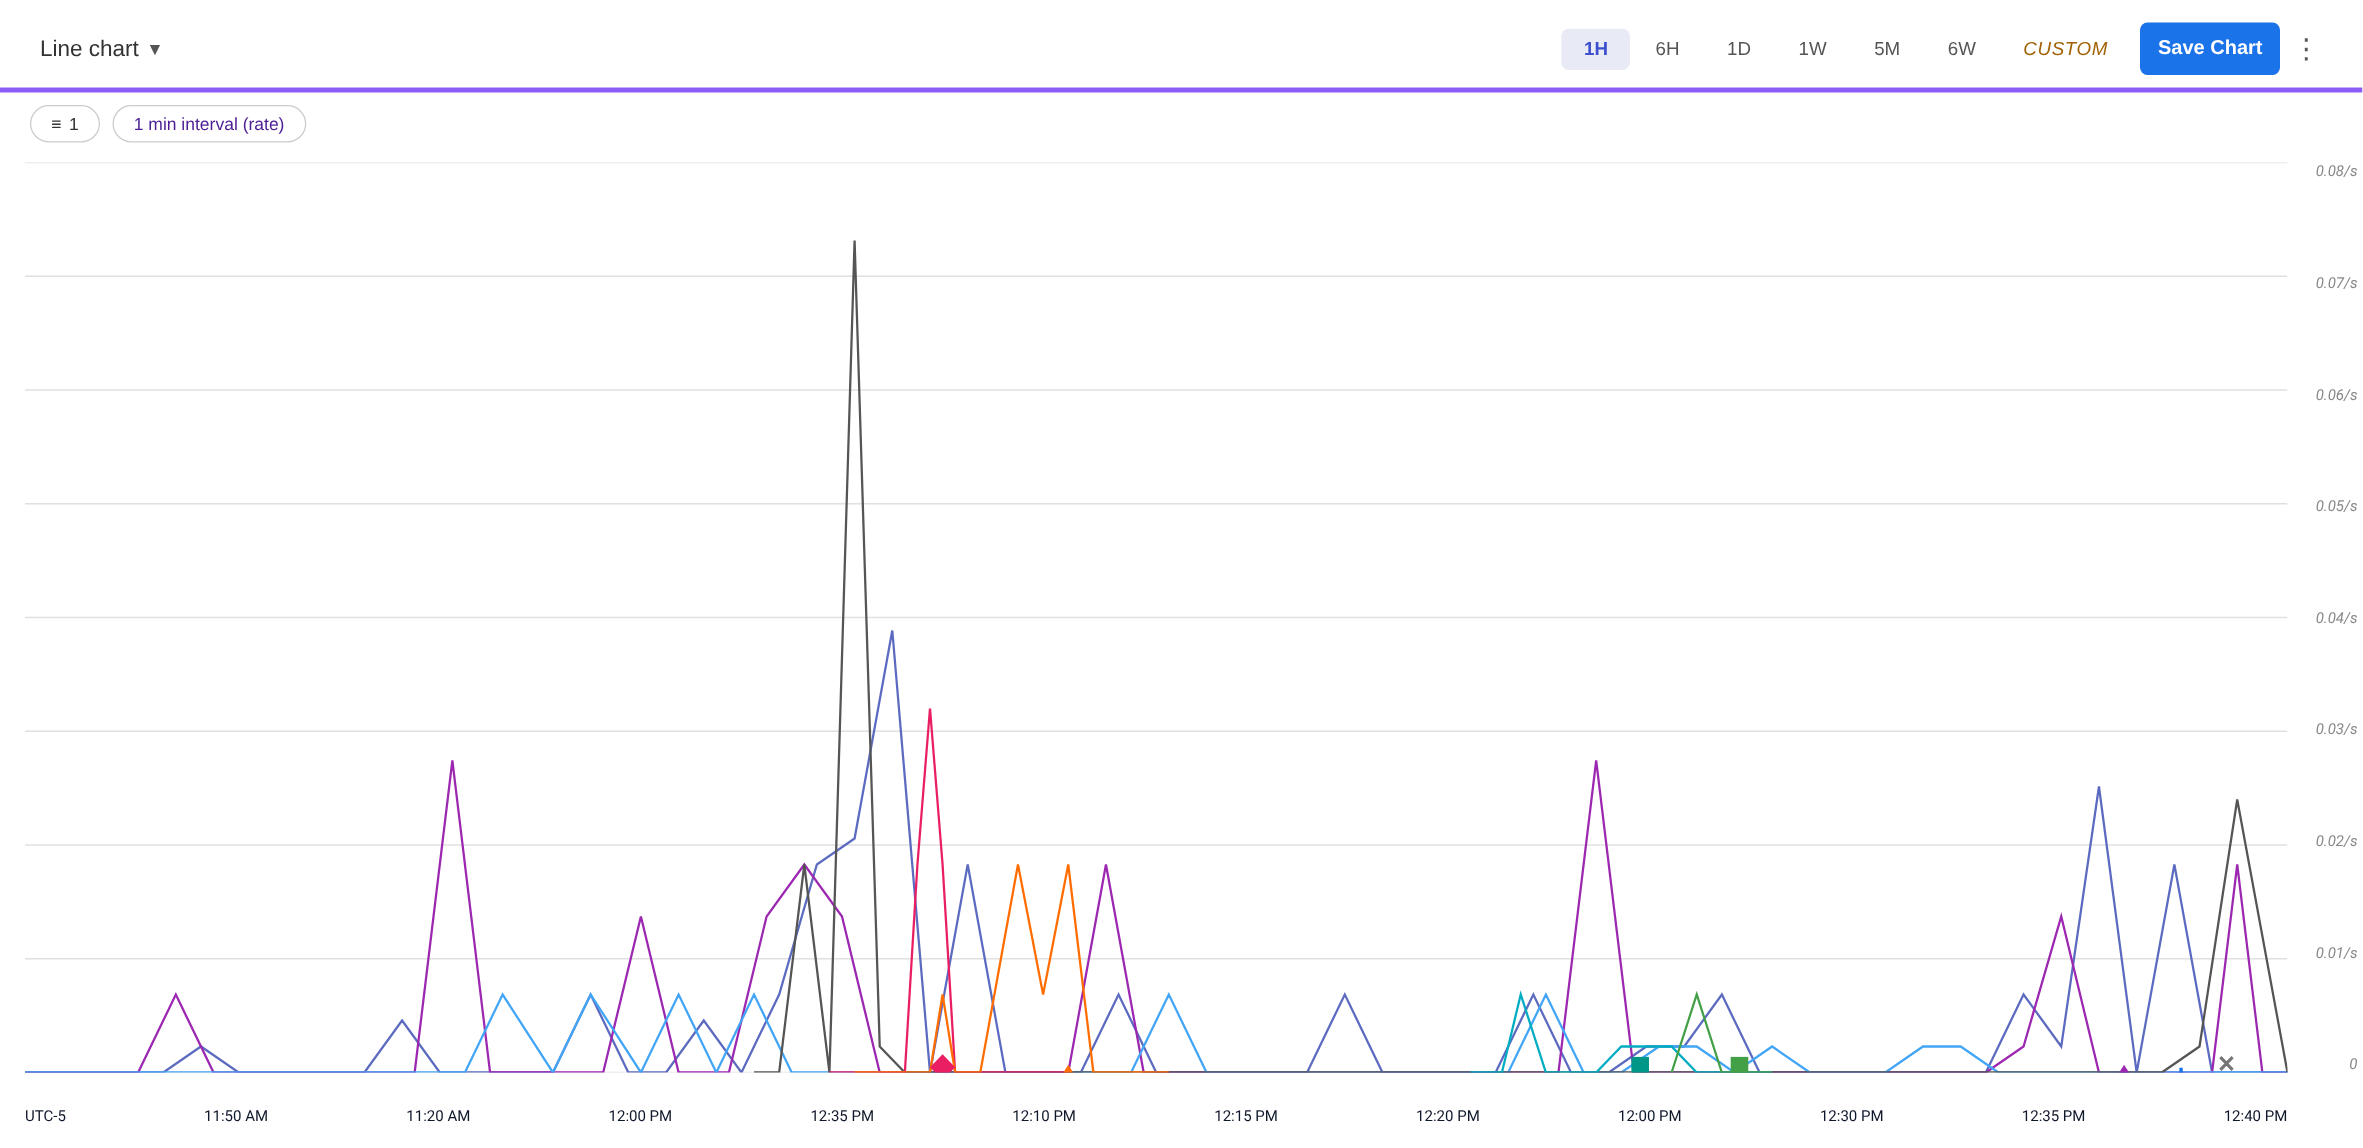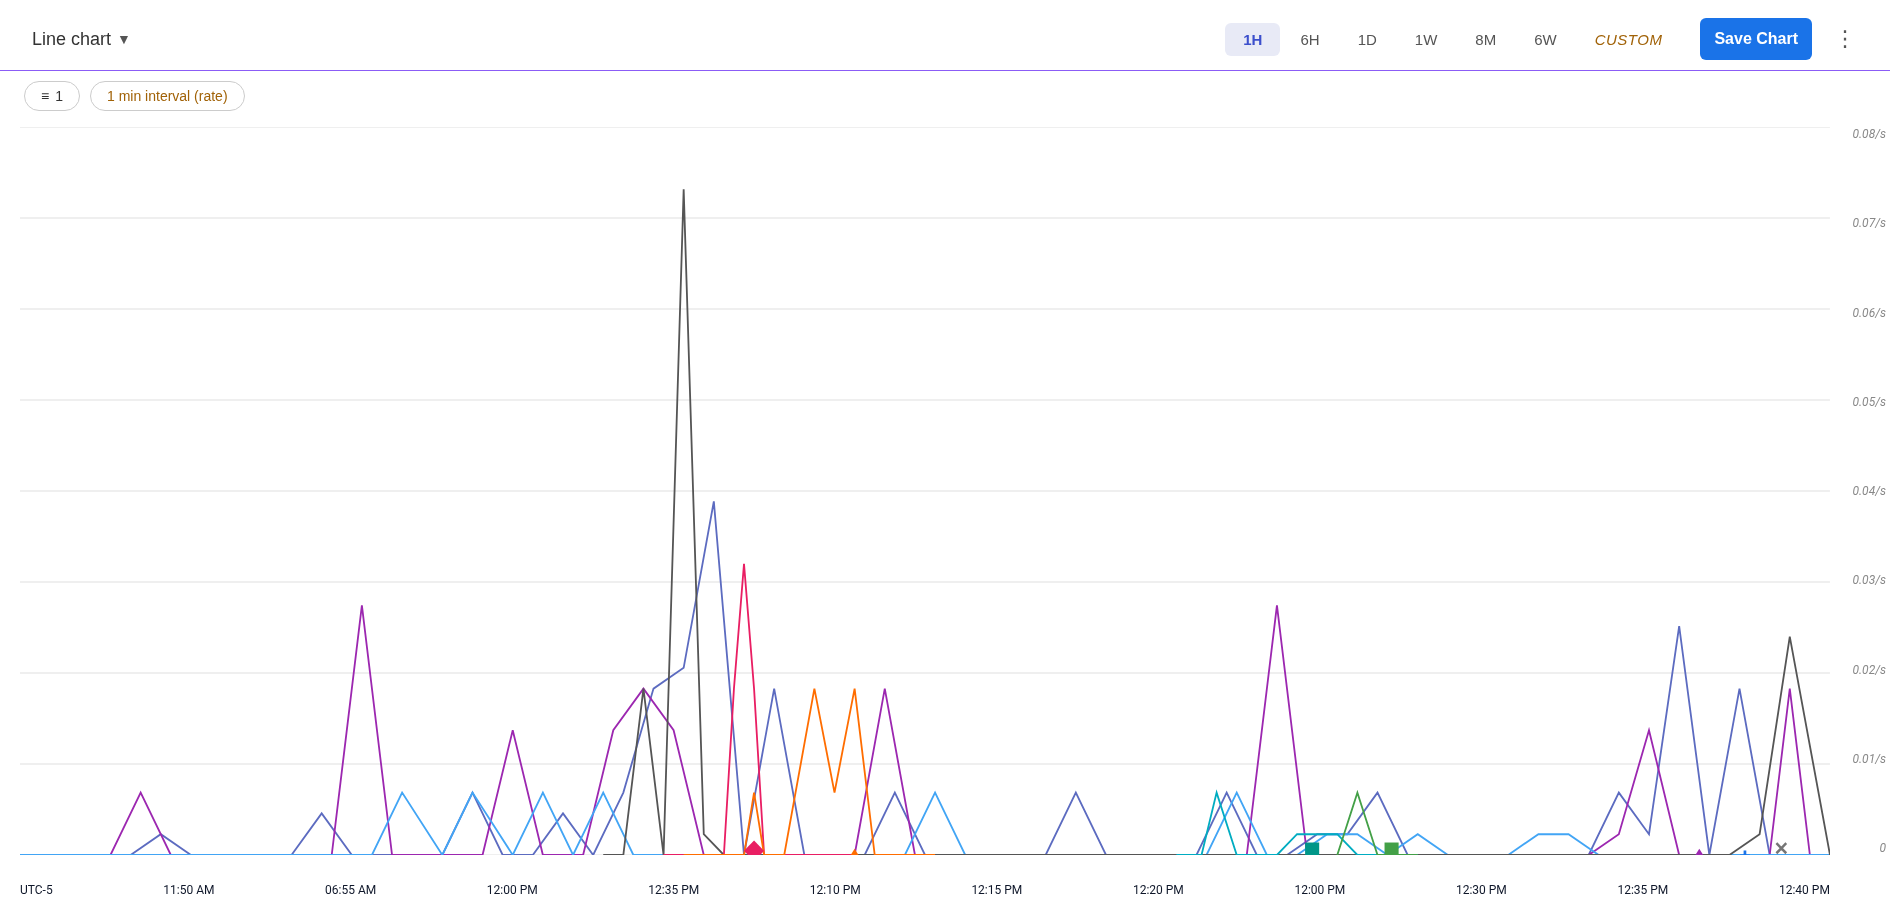--- a/index.html
+++ b/index.html
@@ -8,22 +8,21 @@
       background: #fff;
       color: #333;
       width: 1890px;
       height: 918px;
       overflow: hidden;
     }
     .header {
       display: flex;
       align-items: center;
       padding: 18px 24px 10px 24px;
-      border-bottom: 1px solid #8b5cf6;
-      gap: 12px;
+      border-bottom: 4px solid #8b5cf6;
     }
     .chart-type-btn {
       display: flex;
       align-items: center;
       gap: 6px;
       font-size: 18px;
       font-weight: 500;
       cursor: pointer;
       color: #333;
       background: none;
@@ -101,21 +100,21 @@
     .filter-icon {
       font-size: 14px;
     }
     .interval-btn {
       border: 1.5px solid #ccc;
       border-radius: 20px;
       padding: 6px 16px;
       font-size: 14px;
       cursor: pointer;
       background: #fff;
-      color: #a16207;
+      color: #4c1d95;
     }
     .chart-area {
       position: relative;
       width: 100%;
       height: calc(918px - 130px);
       padding: 10px 60px 50px 20px;
     }
     .chart-svg {
       width: 100%;
       height: 100%;
@@ -152,21 +151,21 @@
   <button class="chart-type-btn">
     <span>Line chart</span>
     <span class="arrow">▼</span>
   </button>
   <div class="spacer"></div>
   <div class="time-range-group">
     <button class="time-btn active">1H</button>
     <button class="time-btn">6H</button>
     <button class="time-btn">1D</button>
     <button class="time-btn">1W</button>
-    <button class="time-btn">8M</button>
+    <button class="time-btn">5M</button>
     <button class="time-btn">6W</button>
     <button class="time-btn custom">CUSTOM</button>
   </div>
   <button class="save-chart-btn">Save Chart</button>
   <button class="more-btn">⋮</button>
 </div>
 
 <div class="toolbar">
   <button class="filter-btn">
     <span class="filter-icon">≡</span>
@@ -494,21 +493,21 @@
     <span>0.03/s</span>
     <span>0.02/s</span>
     <span>0.01/s</span>
     <span>0</span>
   </div>
 
   
   <div class="x-axis-labels">
     <span>UTC-5</span>
     <span>11:50 AM</span>
-    <span>06:55 AM</span>
+    <span>11:20 AM</span>
     <span>12:00 PM</span>
     <span>12:35 PM</span>
     <span>12:10 PM</span>
     <span>12:15 PM</span>
     <span>12:20 PM</span>
     <span>12:00 PM</span>
     <span>12:30 PM</span>
     <span>12:35 PM</span>
     <span>12:40 PM</span>
   </div>

